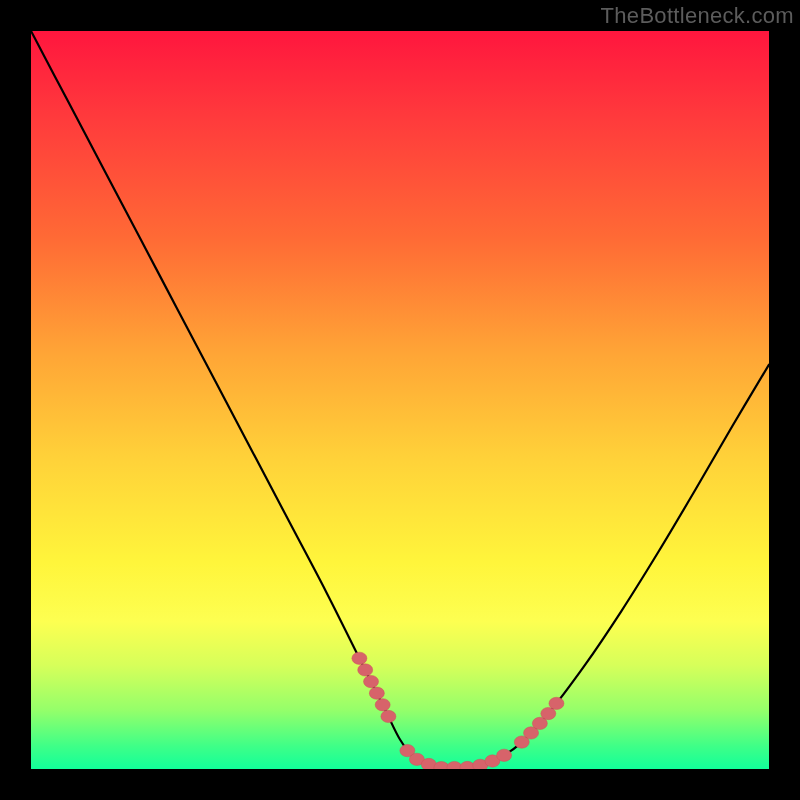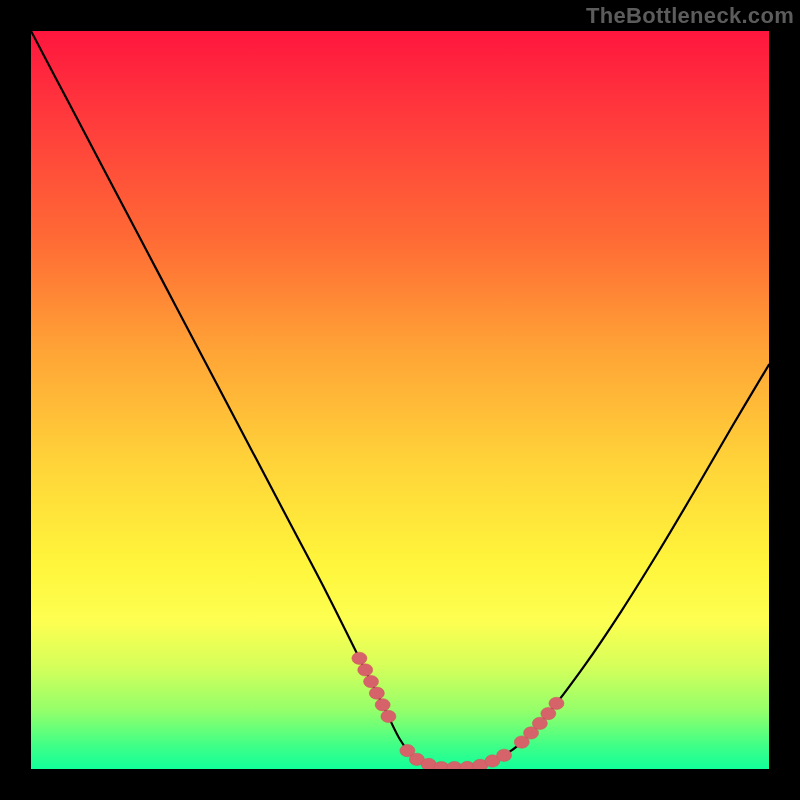--- a/index.html
+++ b/index.html
@@ -36,21 +36,21 @@
       #3dff88 97%,
       #12ff9a 100%
     );
   }
   .watermark {
     position: absolute;
     top: 3px;
     right: 6px;
     color: #5c5c5c;
     font-size: 22px;
-    font-weight: 700;
+    font-weight: 400;
     letter-spacing: 0.3px;
     z-index: 50;
     pointer-events: none;
   }
   svg.plot {
     position: absolute;
     inset: 0;
     width: 100%;
     height: 100%;
     z-index: 10;

